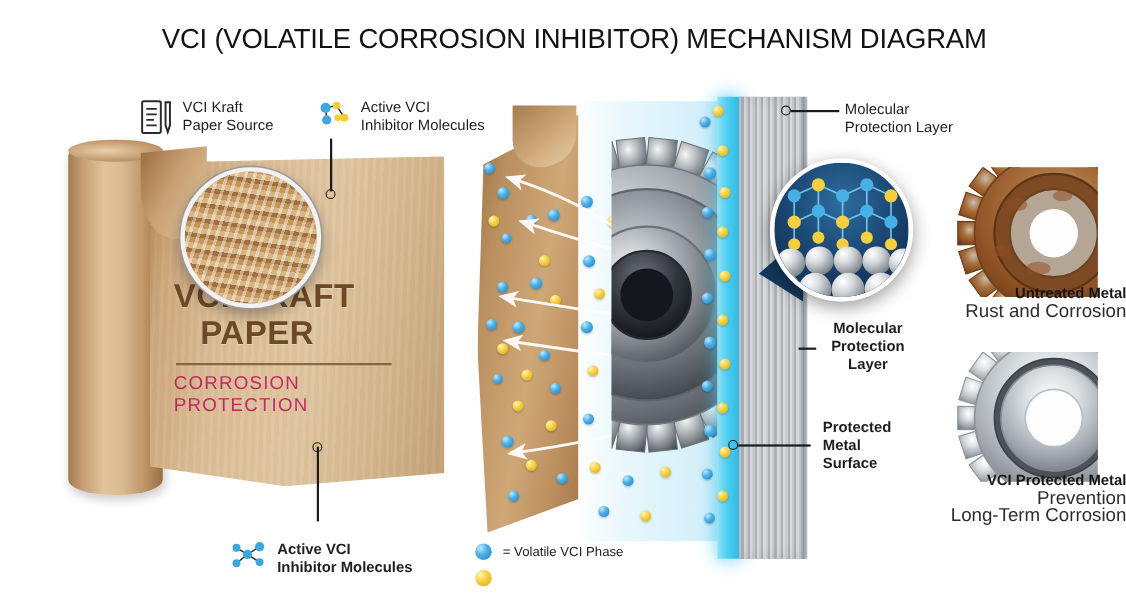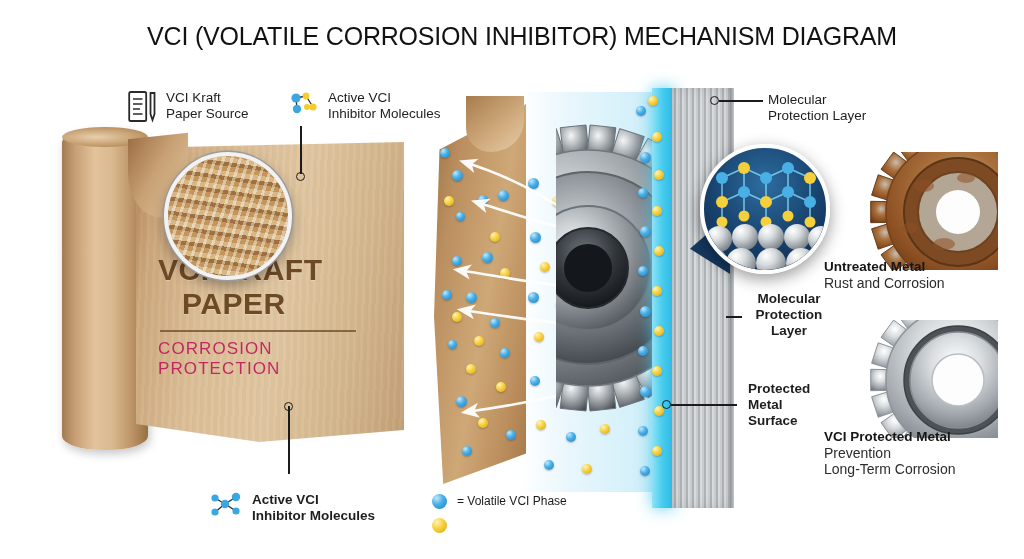--- a/index.html
+++ b/index.html
@@ -168,23 +168,23 @@
     clip-path:polygon(100% 0%, 100% 100%, 0% 58%);
     filter:drop-shadow(-2px 2px 3px rgba(0,0,0,.3));
   }
   .metal-sphere {
     position:absolute; border-radius:50%;
     background:radial-gradient(circle at 33% 26%, #ffffff 0%, #d6dadd 32%, #8d9499 68%, #53595d 100%);
   }
 
   
   .cmp-gear { position:absolute; width:140px; height:118px; }
-  #rust-gear-label, #clean-gear-label { position:absolute; width:200px; text-align:left; }
+  #rust-gear-label, #clean-gear-label { position:absolute; width:200px; text-align:right; }
   .cmp-title { font-size:13.5px; font-weight:700; color:#161616; line-height:17px; }
-  .cmp-sub { font-size:14px; font-weight:400; color:#2c2c2c; line-height:16px; }
+  .cmp-sub { font-size:17px; font-weight:400; color:#2c2c2c; line-height:16px; }
 
   
   #legend { position:absolute; left:432px; top:489px; }
   .legend-row { display:flex; align-items:center; height:24px; }
   .legend-swatch { width:15px; height:15px; border-radius:50%; margin-right:10px; flex:none; }
   .legend-swatch.blue { background:radial-gradient(circle at 32% 28%, #bfe8ff 0%, #49b0e6 42%, #1f7fc4 100%); }
   .legend-swatch.yellow { background:radial-gradient(circle at 32% 28%, #fff3b8 0%, #f6d03c 45%, #d8a215 100%); }
   .legend-text { font-size:12px; color:#1b1b1b; white-space:nowrap; }
 
   

